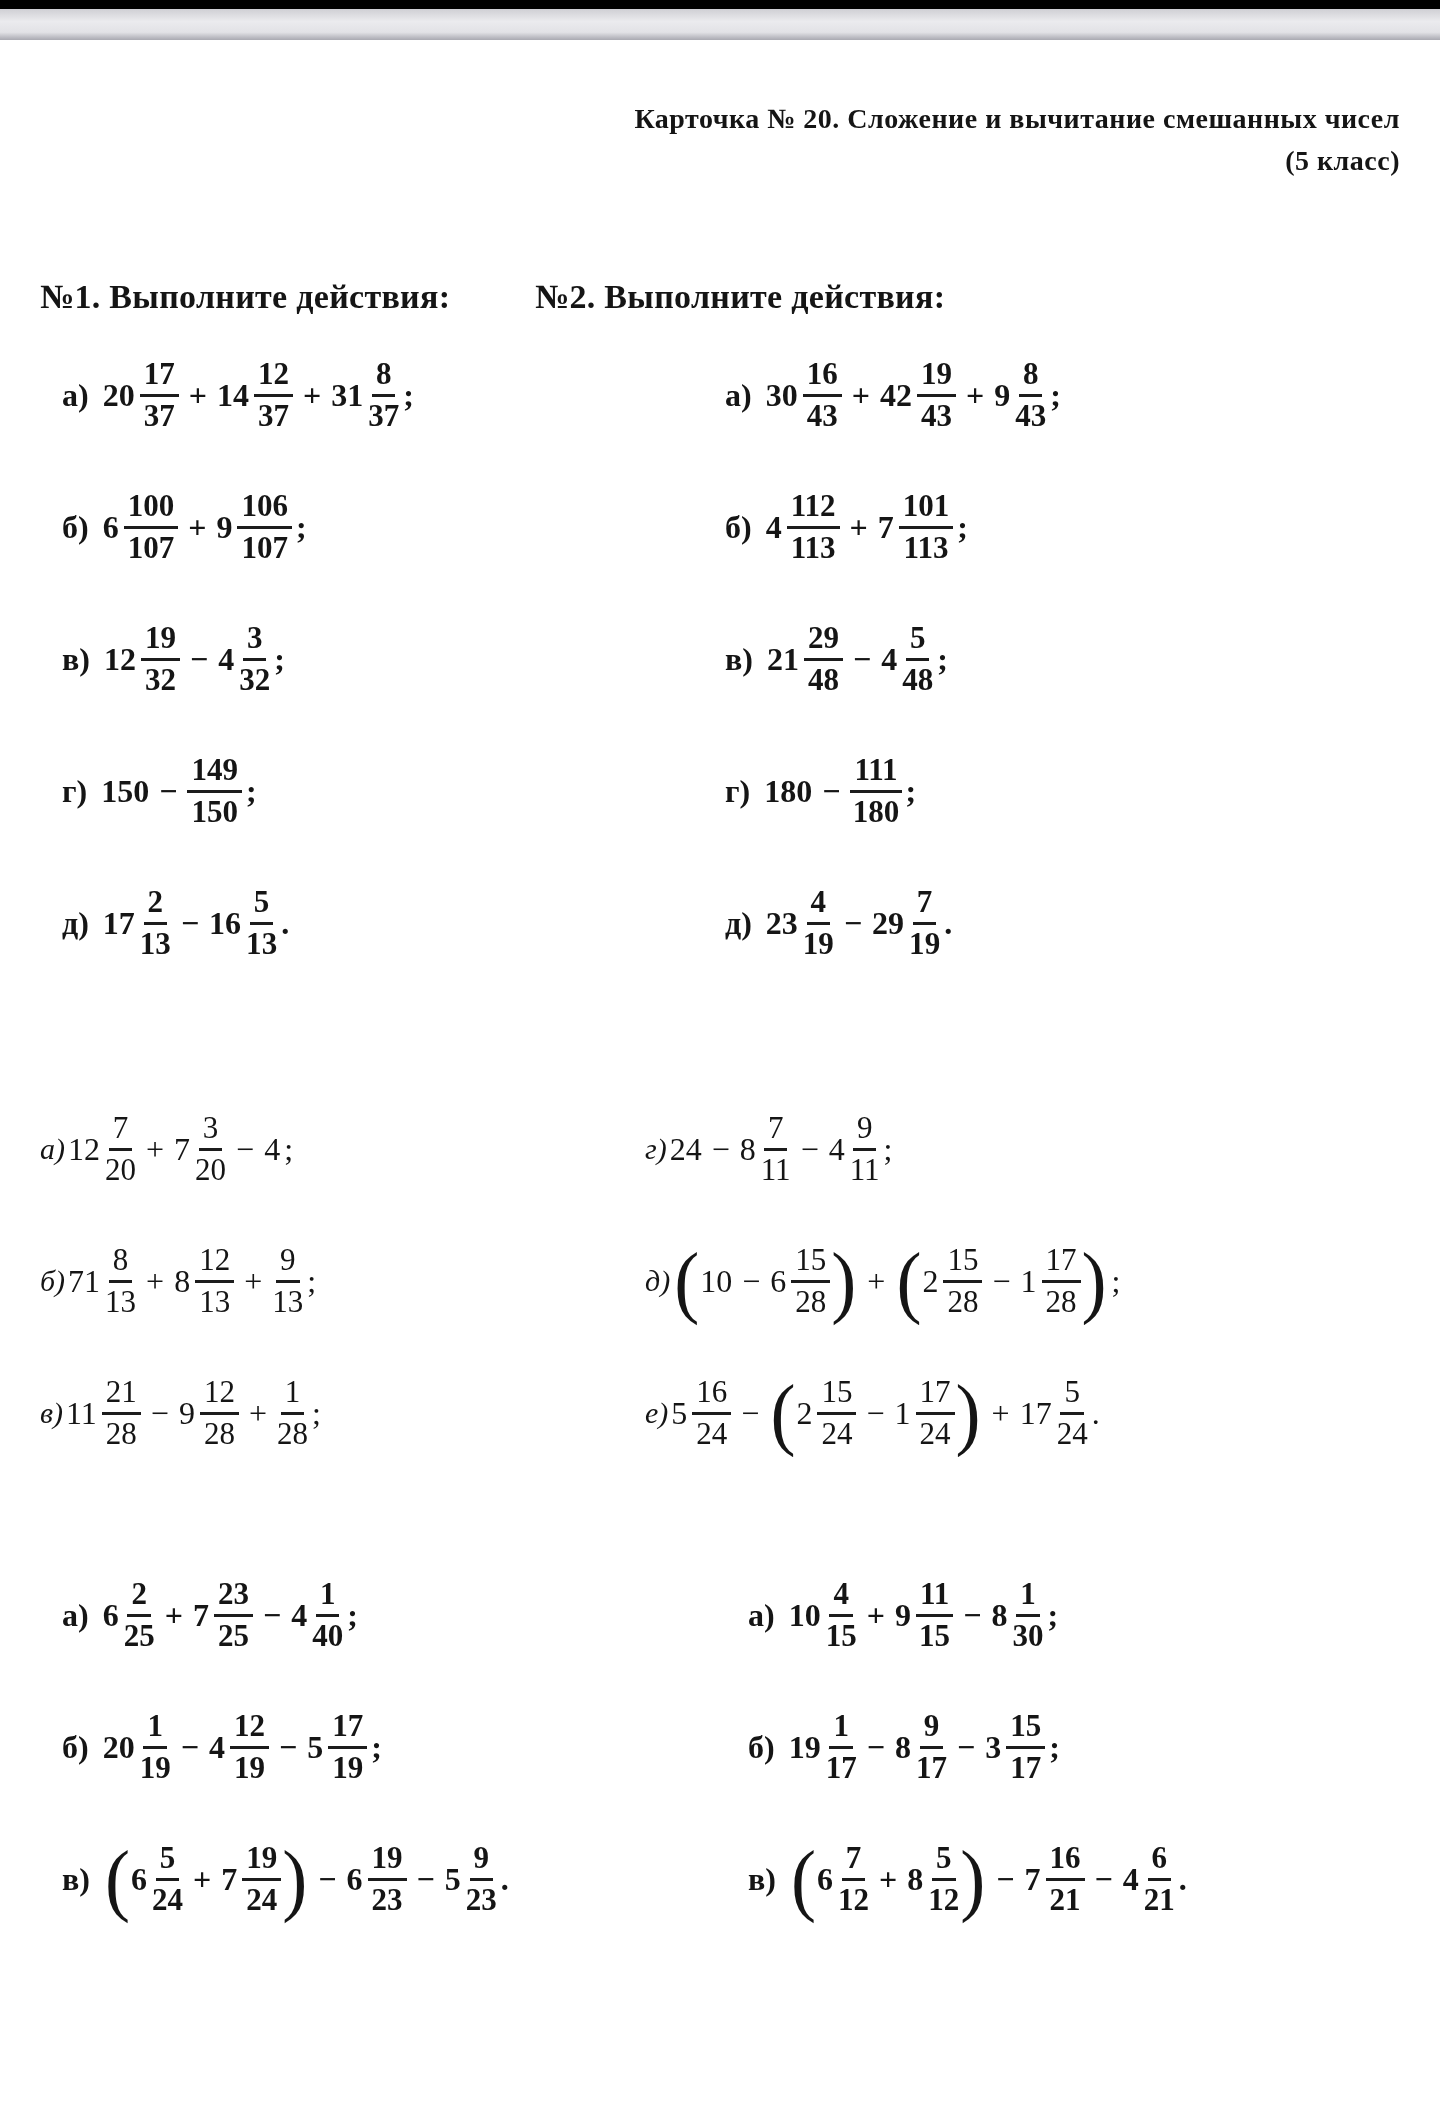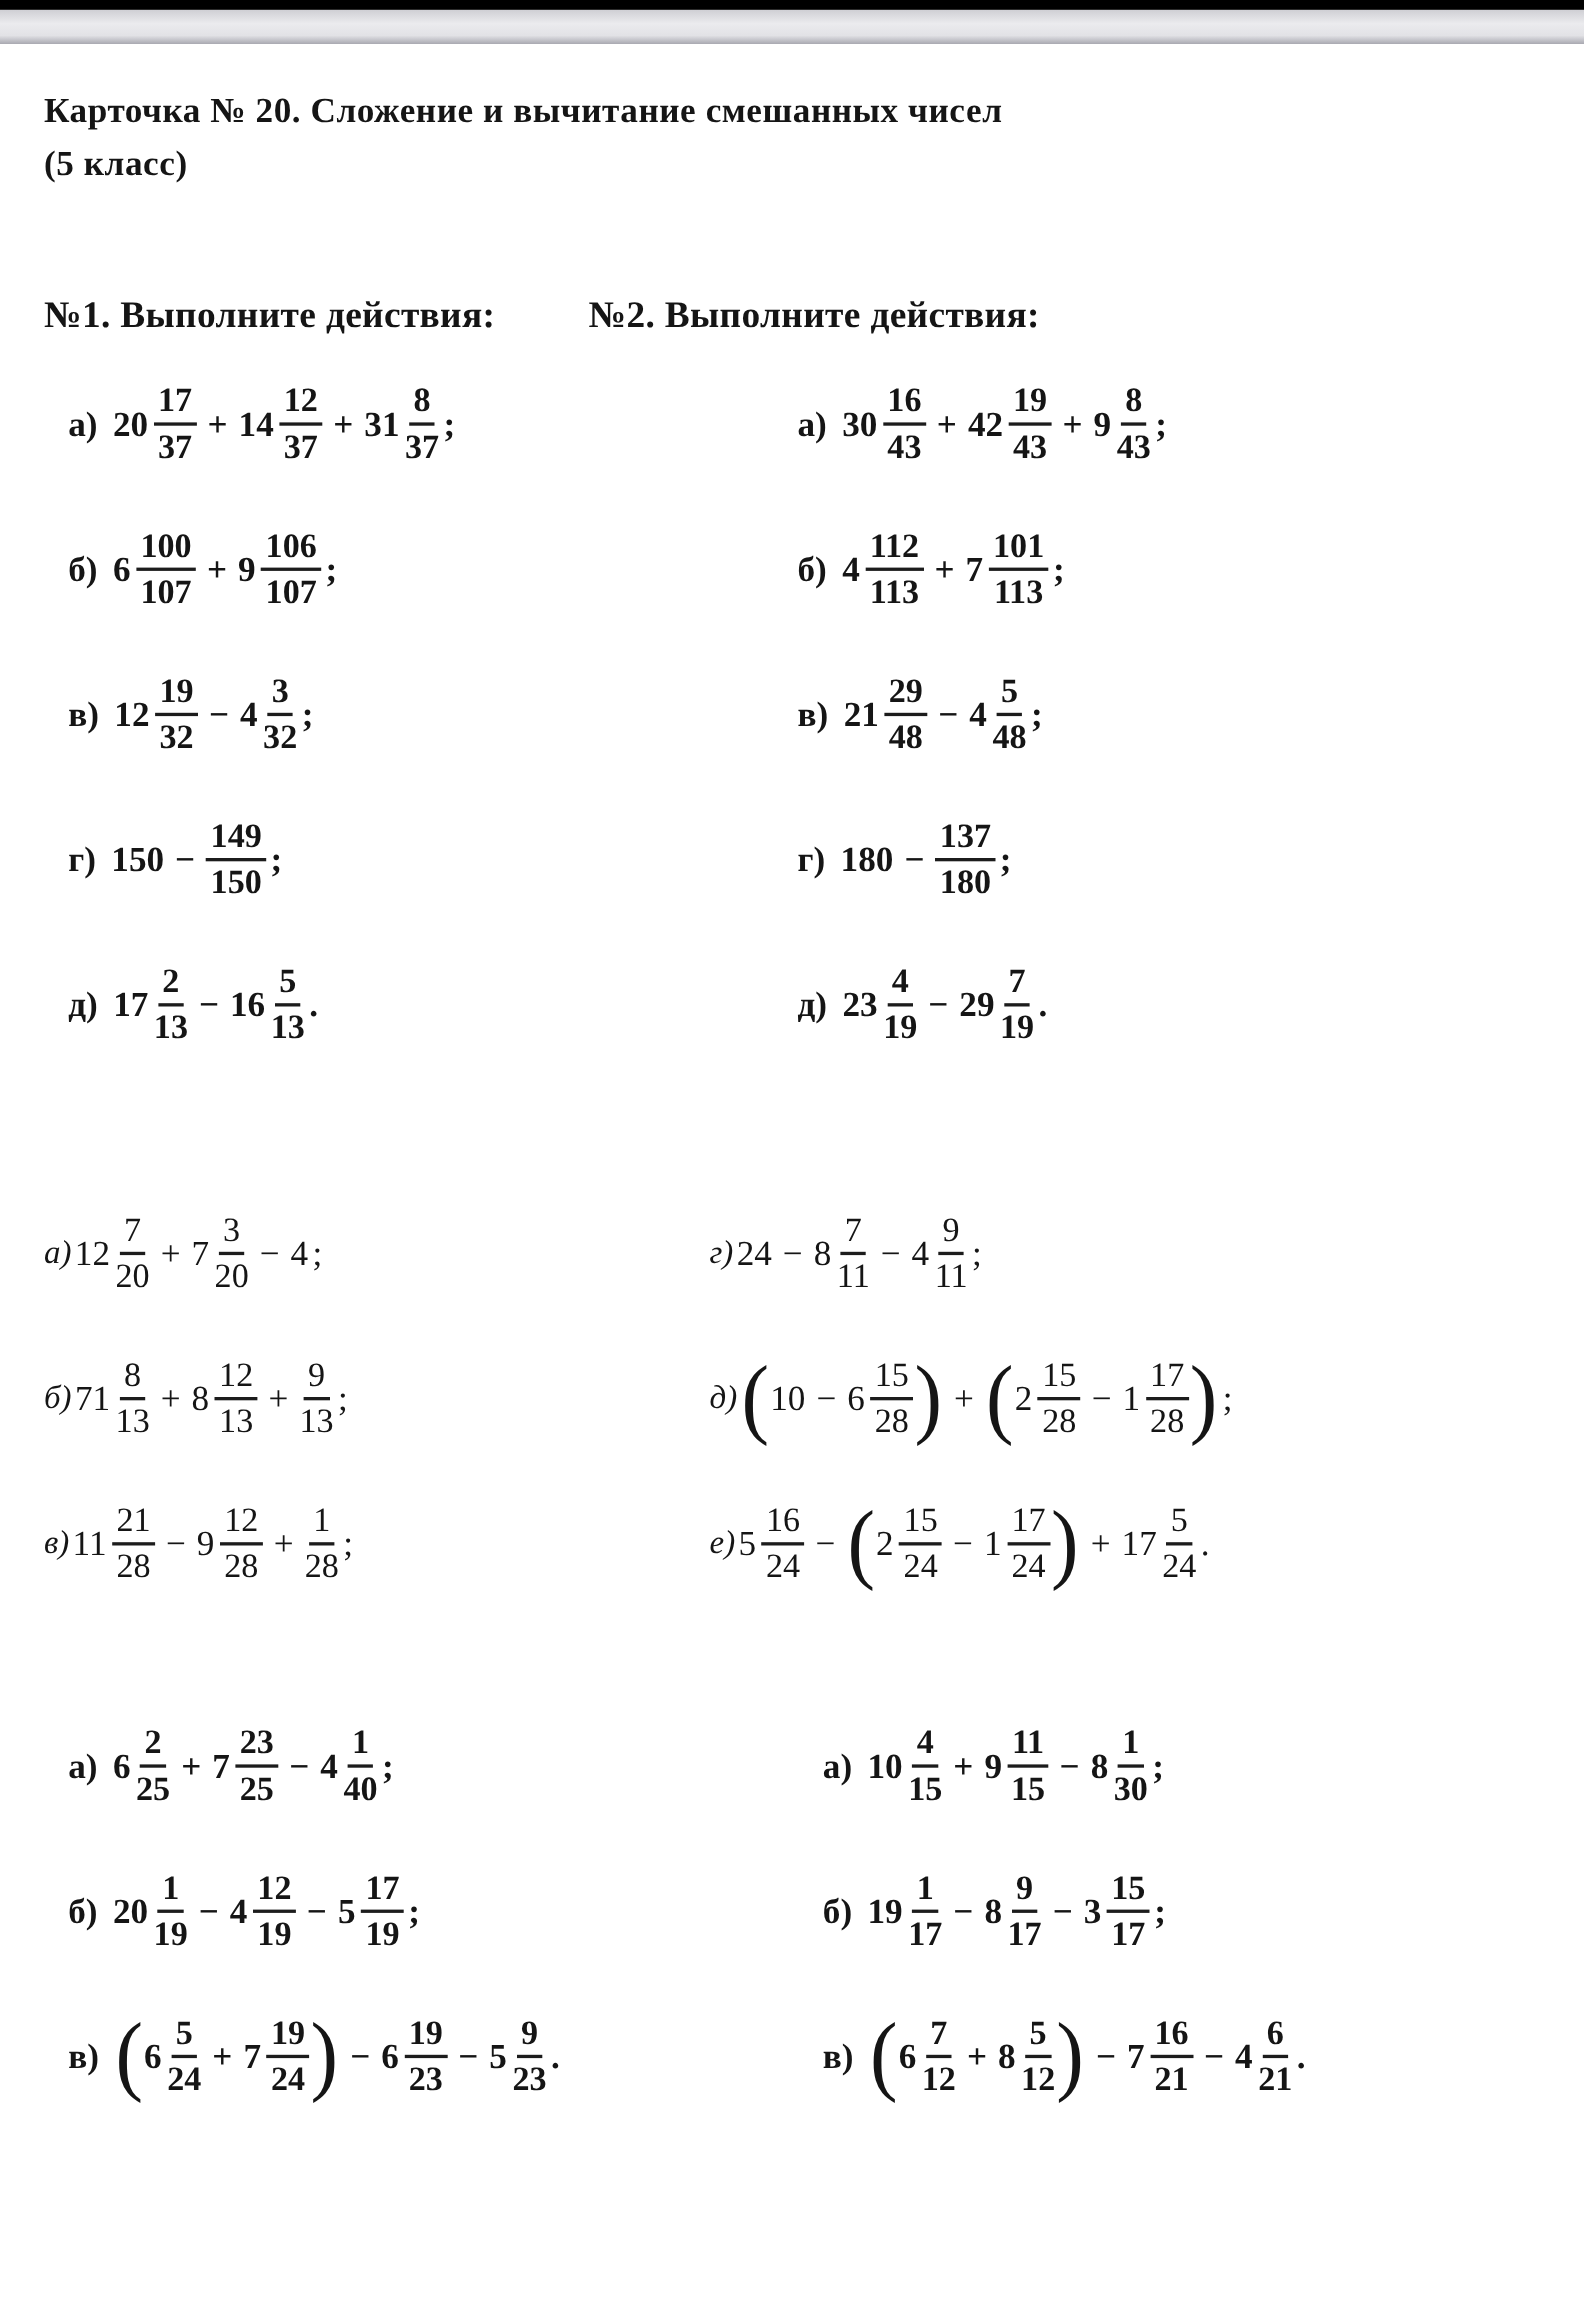--- a/index.html
+++ b/index.html
@@ -10,22 +10,22 @@
     color:#151515;
   }
   .top-black { height:9px; background:#000; }
   .top-gray {
     height:31px;
     background:linear-gradient(180deg,#cfcfd4 0%, #ebebee 40%, #e2e2e6 75%, #a9a9b1 100%);
   }
   .content { padding:0 40px; }
 
   .title {
-    margin-top:36px; text-align:left;
-    font-weight:bold; font-size:32px; line-height:1.5; letter-spacing:.5px;
+    margin-top:58px; text-align:right;
+    font-weight:bold; font-size:28px; line-height:1.5; letter-spacing:.5px;
   }
 
   .row { display:grid; }
   .row1 { grid-template-columns:495px 1fr; margin-top:96px; }
   .row2 { margin-top:84px; }
   .row3 { grid-template-columns:700px 1fr; margin-top:80px; }
 
   .sec-header { font-weight:bold; font-size:34px; letter-spacing:.3px; display:block; }
 
   .items { margin-top:36px; }
@@ -255,21 +255,21 @@
                 </span>
                 <span class="punct">;</span>
               </span>
             </div>
             <div class="item">
               <span class="label">г)</span>
               <span class="expr">
                 <span class="whole">180</span>
                 <span class="op">−</span>
                 <span class="frac lone">
-                  <span class="num">137</span>
+                  <span class="num">111</span>
                   <span class="den">180</span>
                 </span>
                 <span class="punct">;</span>
               </span>
             </div>
             <div class="item">
               <span class="label">д)</span>
               <span class="expr">
                 <span class="expr">
                   <span class="whole">23</span>

